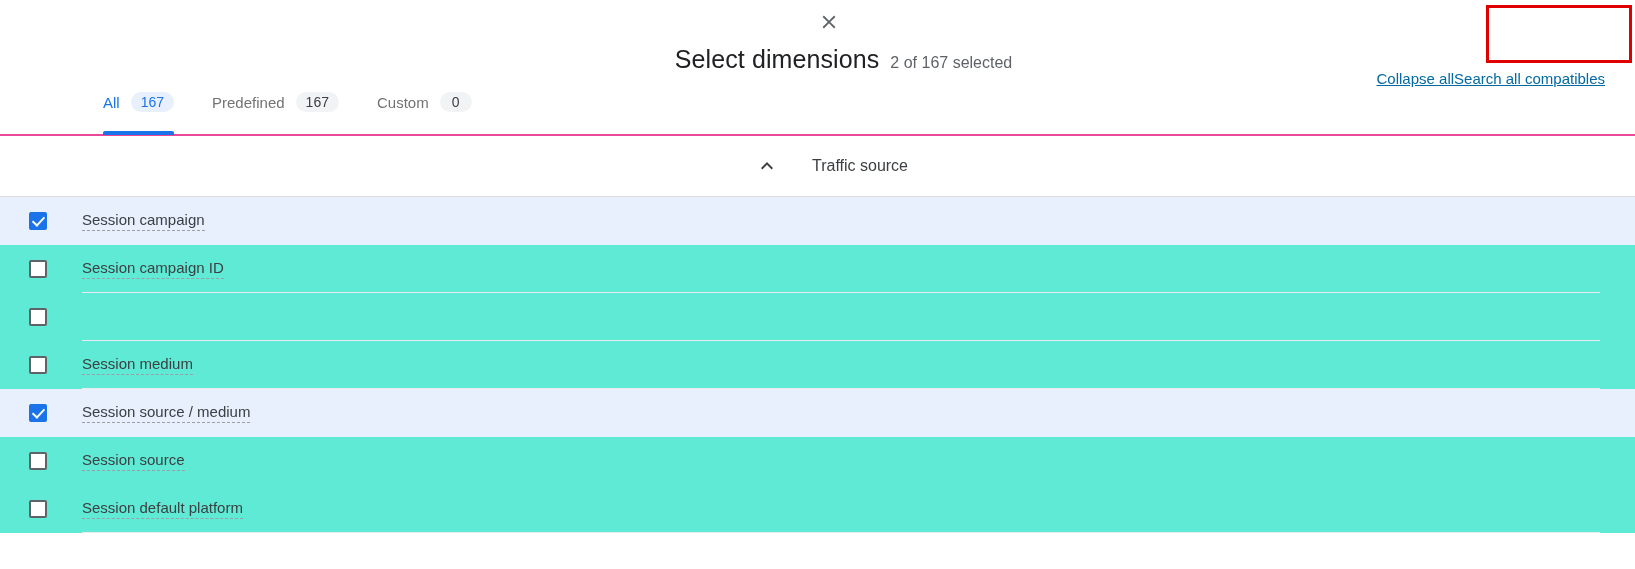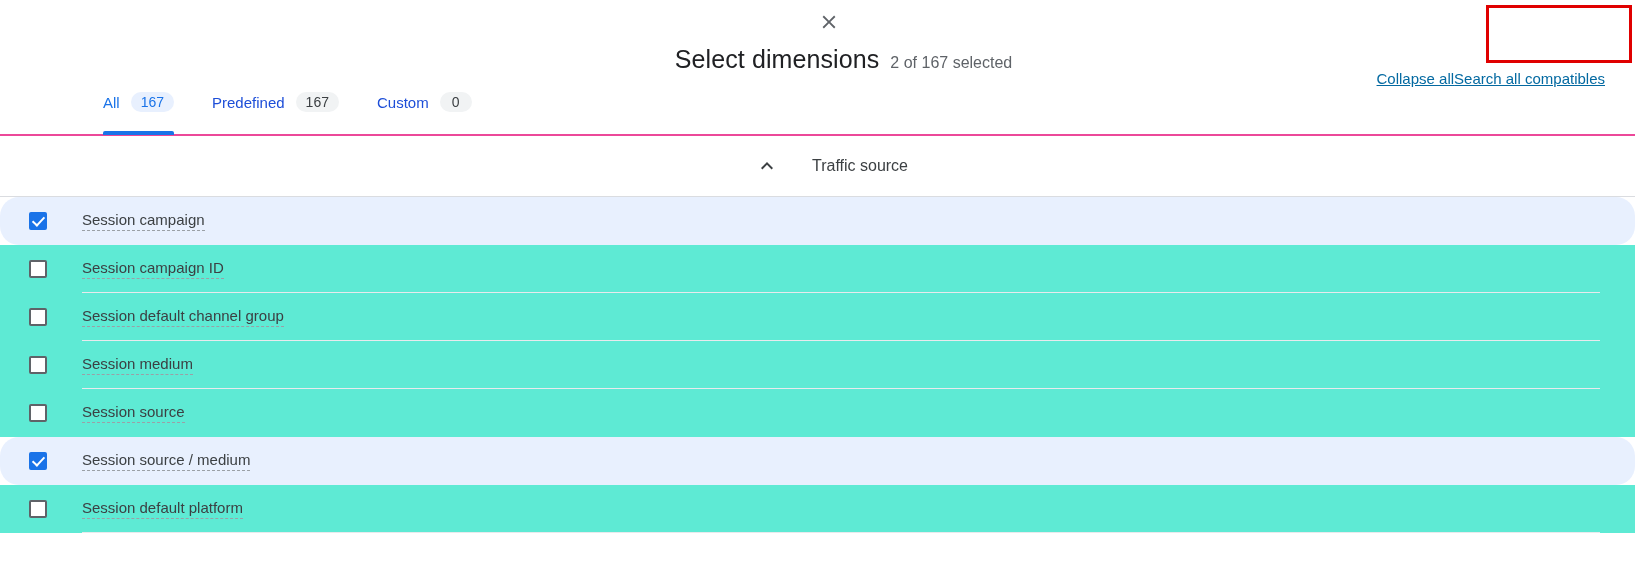--- a/index.html
+++ b/index.html
@@ -139,21 +139,21 @@
   .tab {
     display: flex;
     align-items: center;
     height: 100%;
     margin-right: 38px;
     cursor: pointer;
     position: relative;
   }
   .tab-label {
     font-size: 15px;
-    color: #1d4ed8;
+    color: #737373;
     white-space: nowrap;
   }
   .tab.active .tab-label { color: #1a73e8; }
   .tab-badge {
     margin-left: 11px;
     background: #f1f3f4;
     color: #3c4043;
     font-size: 14px;
     border-radius: 10px;
     padding: 2px 10px;
@@ -214,21 +214,21 @@
   
   .rows { position: relative; }
   .row {
     height: 48px;
     display: flex;
     align-items: center;
     position: relative;
     cursor: pointer;
     background: #5eead4;
   }
-  .row.selected { background: #e8f0fe; border-radius: 19px; }
+  .row.selected { background: #e8f0fe; }
   .row .sep {
     position: absolute;
     left: 82px;
     right: 35px;
     bottom: 0;
     height: 1px;
     background: #e8eaed;
   }
   .row.selected .sep,
   .row.before-selected .sep { background: transparent; }
@@ -334,41 +334,40 @@
   </div>
 
   <div class="row">
     <span class="checkbox"></span>
     <span class="row-label">Session campaign ID</span>
     <span class="sep"></span>
   </div>
 
   <div class="row">
     <span class="checkbox"></span>
-    <span class="row-label">Session default channel group</span>
     <span class="sep"></span>
   </div>
 
   <div class="row">
     <span class="checkbox"></span>
     <span class="row-label">Session medium</span>
-    <span class="sep"></span>
-  </div>
-
-  <div class="row before-selected">
-    <span class="checkbox"></span>
-    <span class="row-label">Session source</span>
     <span class="sep"></span>
   </div>
 
   <div class="row selected">
     <span class="checkbox checked"></span>
     <span class="row-label">Session source / medium</span>
     <span class="sep"></span>
   </div>
 
+  <div class="row before-selected">
+    <span class="checkbox"></span>
+    <span class="row-label">Session source</span>
+    <span class="sep"></span>
+  </div>
+
   <div class="row">
     <span class="checkbox"></span>
     <span class="row-label">Session default platform</span>
     <span class="sep"></span>
   </div>
 
 </div>
 
 </body></html>

